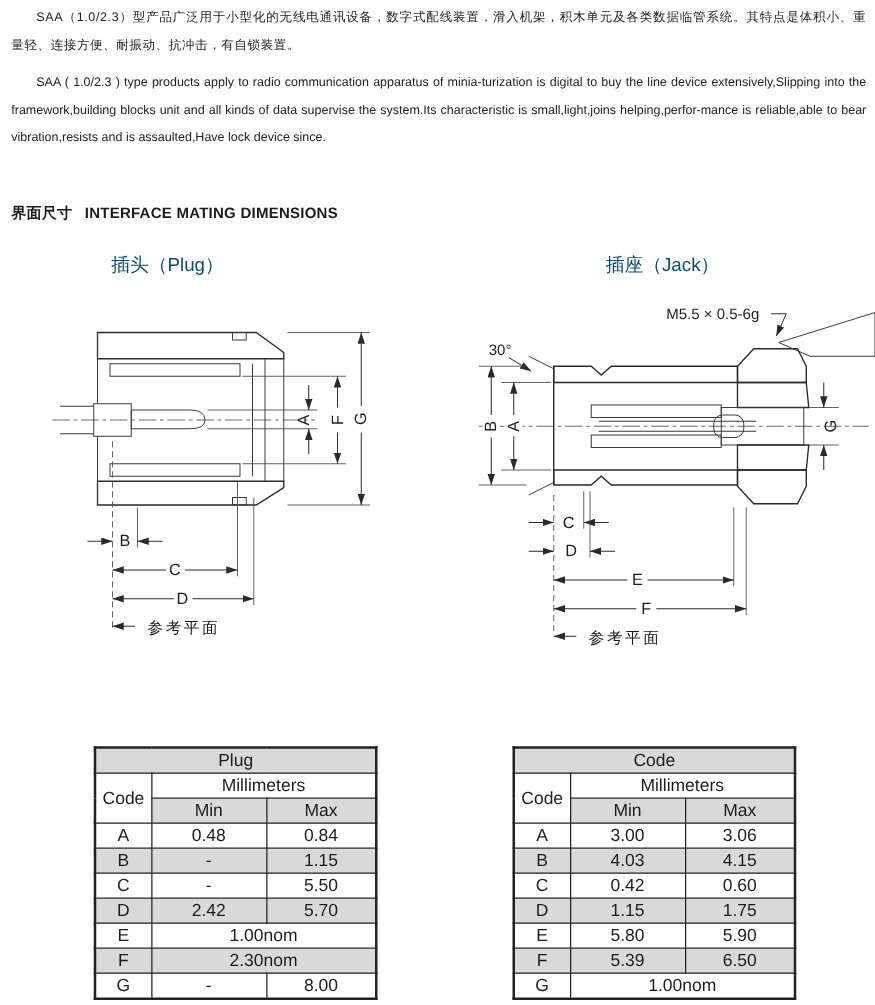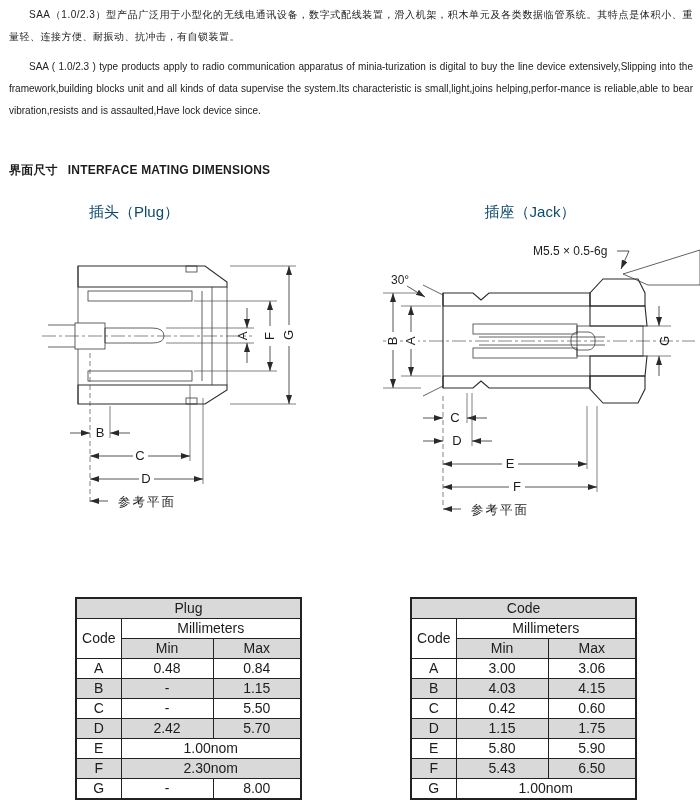--- a/index.html
+++ b/index.html
@@ -325,21 +325,21 @@
           <td>1.15</td>
           <td>1.75</td>
         </tr>
         <tr>
           <td>E</td>
           <td>5.80</td>
           <td>5.90</td>
         </tr>
         <tr class="shade">
           <td>F</td>
-          <td>5.43</td>
+          <td>5.39</td>
           <td>6.50</td>
         </tr>
         <tr>
           <td>G</td>
           <td colspan="2">1.00nom</td>
         </tr>
       </tbody>
     </table>
   </div>
 

